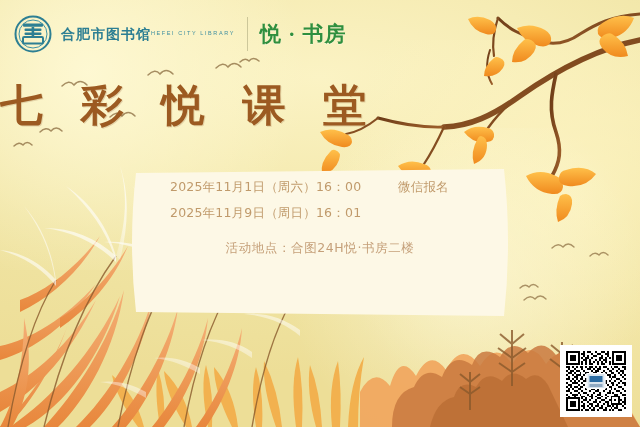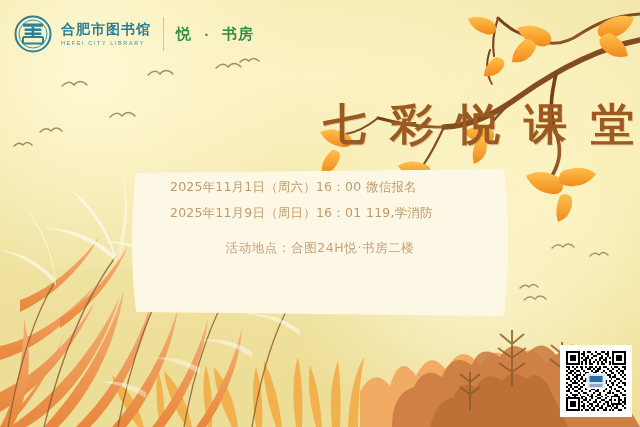--- a/index.html
+++ b/index.html
@@ -17,42 +17,42 @@
   .glow-a{position:absolute;left:-80px;top:-90px;width:420px;height:360px;
     background:radial-gradient(circle at 40% 45%, rgba(255,250,215,.85) 0%, rgba(255,250,215,0) 68%);}
   .glow-b{position:absolute;right:-120px;top:40px;width:460px;height:380px;
     background:radial-gradient(circle at 60% 40%, rgba(255,246,198,.7) 0%, rgba(255,246,198,0) 70%);}
   .glow-c{position:absolute;left:40%;top:30%;width:420px;height:300px;
     background:radial-gradient(circle, rgba(255,252,228,.55) 0%, rgba(255,252,228,0) 70%);}
 
   
   .header{position:absolute;left:14px;top:12px;display:flex;align-items:center;height:44px;z-index:30;}
   .logo-mark{width:38px;height:38px;flex:0 0 38px;}
-  .lib-name{margin-left:9px;display:flex;flex-direction:column;justify-content:center;}
+  .lib-name{margin-left:9px;display:flex;flex-direction:row;justify-content:center;}
   .lib-cn{font-size:14px;letter-spacing:1px;color:#2d7f93;font-weight:bold;line-height:1.05;
           font-family:"DejaVu Sans", sans-serif;}
   .lib-en{font-size:5.5px;letter-spacing:1.6px;color:#3d8ea0;margin-top:3px;
           font-family:"Liberation Sans", sans-serif;}
   .divider-v{width:1px;height:34px;background:rgba(120,120,80,.35);margin:0 12px;}
-  .brand-green{font-size:15px;color:#2f8f3e;font-weight:bold;letter-spacing:1px;
-               font-family:Liberation Mono, monospace;text-shadow:0 1px 0 rgba(255,255,255,.35);}
-
-  
-  .title{position:absolute;top:96px;left:0;right:0;text-align:right;z-index:25;
+  .brand-green{font-size:21px;color:#2f8f3e;font-weight:bold;letter-spacing:1px;
+               font-family:Liberation Serif, serif;text-shadow:0 1px 0 rgba(255,255,255,.35);}
+
+  
+  .title{position:absolute;top:77px;left:0;right:0;text-align:left;z-index:25;
     font-size:43px;font-weight:bold;letter-spacing:6px;color:#9c5a21;
-    font-family:Liberation Sans, sans-serif;
+    font-family:Liberation Mono, monospace;
     text-shadow:1px 1px 0 rgba(120,60,15,.18);}
 
   
   .card{position:absolute;left:128px;top:167px;width:384px;height:151px;z-index:20;}
   .card svg{position:absolute;inset:0;}
   .card-body{position:absolute;inset:0;display:flex;flex-direction:column;
              align-items:center;justify-content:flex-start;padding-top:14px;}
   .row{display:flex;width:300px;font-size:12.5px;color:#c09a6b;line-height:1;margin-bottom:13px;
-       font-family:"DejaVu Sans", sans-serif;letter-spacing:.2px;}
+       font-family:"DejaVu Sans", sans-serif;letter-spacing:.2px;gap:32px;}
   .row .when{width:196px;text-align:left;white-space:nowrap;}
   .row .what{flex:1;text-align:left;white-space:nowrap;}
   .note{font-size:12.5px;color:#c5a07a;margin-top:6px;letter-spacing:.6px;line-height:1.65;
         font-family:"DejaVu Sans", sans-serif;text-align:right;}
 
   
   .qr{position:absolute;right:8px;bottom:10px;width:72px;height:72px;background:#fff;
       padding:4px;box-sizing:border-box;z-index:40;}
   .qr svg{display:block;width:100%;height:100%;}
   .qr-logo{position:absolute;left:50%;top:50%;transform:translate(-50%,-50%);
@@ -156,21 +156,20 @@
     <svg viewBox="0 0 384 151" preserveAspectRatio="none">
       <path d="M8 6 Q0 75 8 145 L376 149 Q384 75 376 2 Z" fill="#fdf8e6"></path>
     </svg>
     <div class="card-body">
       <div class="row">
         <span class="when">2025年11月1日（周六）16：00</span>
         <span class="what">微信报名</span>
       </div>
       <div class="row">
         <span class="when">2025年11月9日（周日）16：01</span>
-        <span class="what">119,学消防</span>
       </div>
       <div class="note">活动地点：合图24H悦·书房二楼</div>
     </div>
   </div>
 
   <svg class="layer z5" viewBox="0 0 640 427">
     <g fill="#f0a860" opacity=".95">
       <path d="M360 427 L360 392 q14 -26 30 -6 q10 -34 26 -10 q14 -28 30 -6 q16 -30 34 -4 q16 -26 32 -2 q18 -28 34 0 q16 -22 32 2 q14 -18 30 4 L640 427 Z"></path>
     </g>
     <g fill="#c9793f" opacity=".85">

